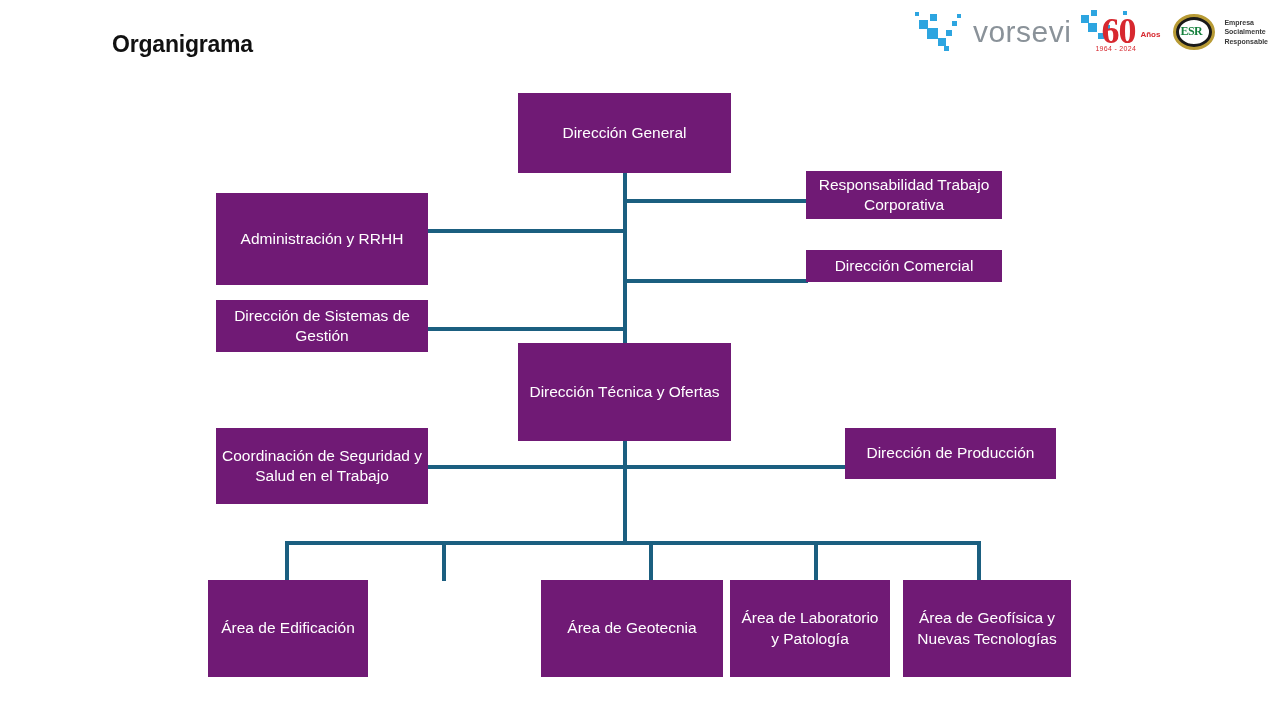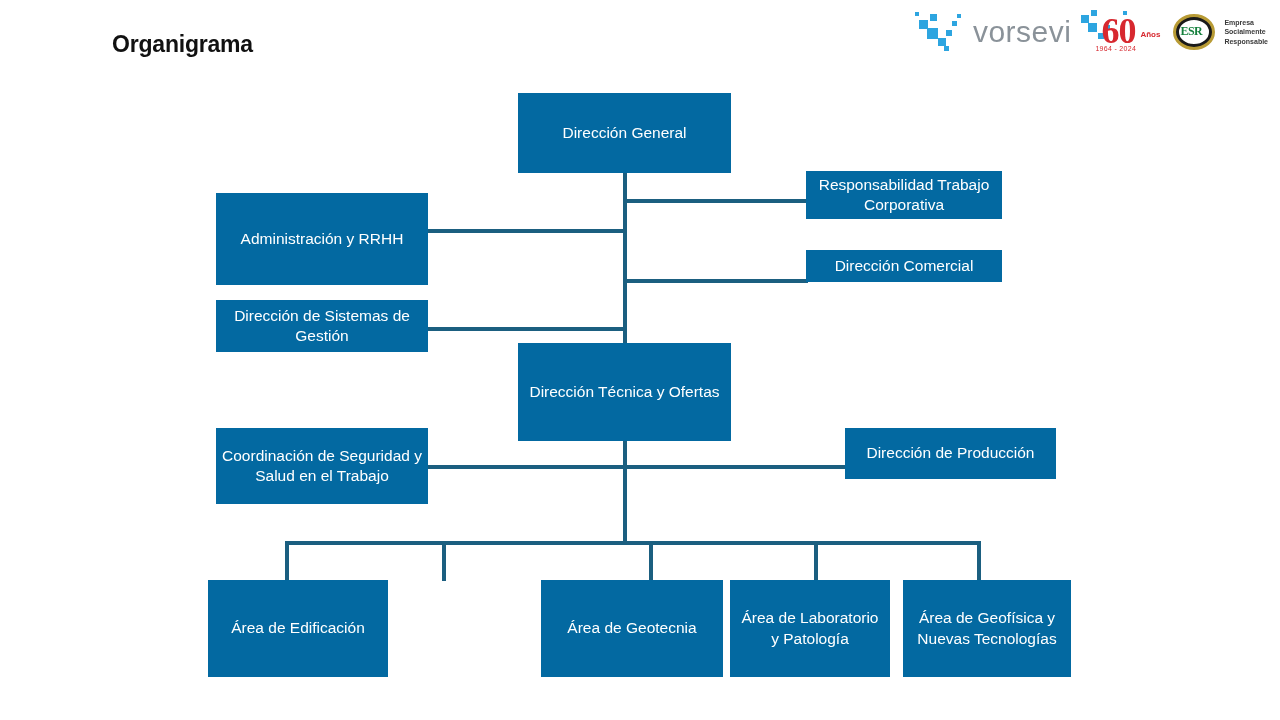--- a/index.html
+++ b/index.html
@@ -179,21 +179,21 @@
   .chart {
     position: absolute;
     left: 0; top: 0;
     width: 1280px;
     height: 720px;
   }
 
   .node {
     position: absolute;
     box-sizing: border-box;
-    background: #0369a1;
+    background: #701a75;
     color: #ffffff;
     display: flex;
     align-items: center;
     justify-content: center;
     text-align: center;
     font-size: 15.5px;
     line-height: 1.32;
     padding: 2px 6px;
     z-index: 2;
   }
@@ -308,21 +308,21 @@
     </div>
 
     <div class="node" style="left:216px; top:428px; width:212px; height:76px;">
       <span>Coordinación de Seguridad y Salud en el Trabajo</span>
     </div>
 
     <div class="node" style="left:845px; top:428px; width:211px; height:51px;">
       <span>Dirección de Producción</span>
     </div>
 
-    <div class="node" style="left:208px; top:580px; width:180px; height:97px;">
+    <div class="node" style="left:208px; top:580px; width:160px; height:97px;">
       <span>Área de Edificación</span>
     </div>
 
 
     <div class="node" style="left:541px; top:580px; width:182px; height:97px;">
       <span>Área de Geotecnia</span>
     </div>
 
     <div class="node" style="left:730px; top:580px; width:160px; height:97px;">
       <span>Área de Laboratorio y Patología</span>

